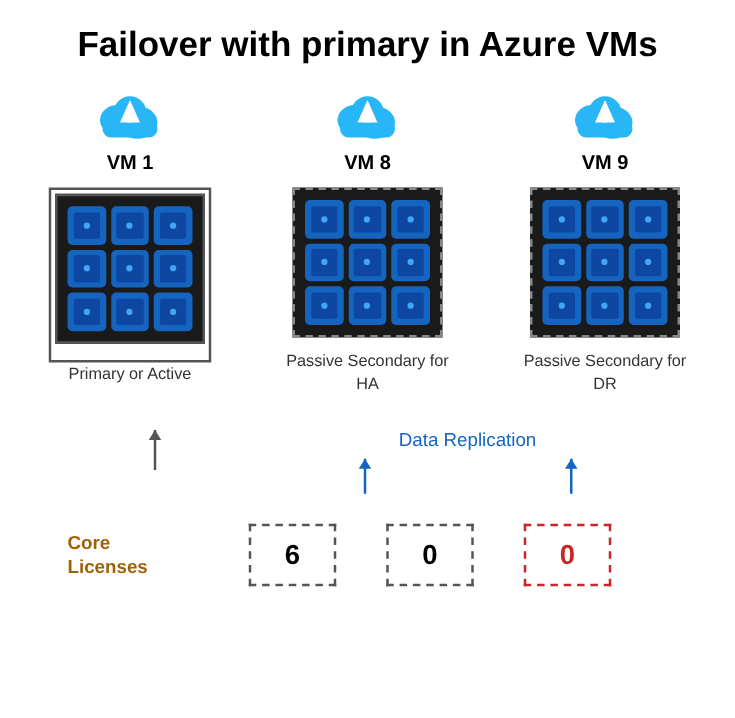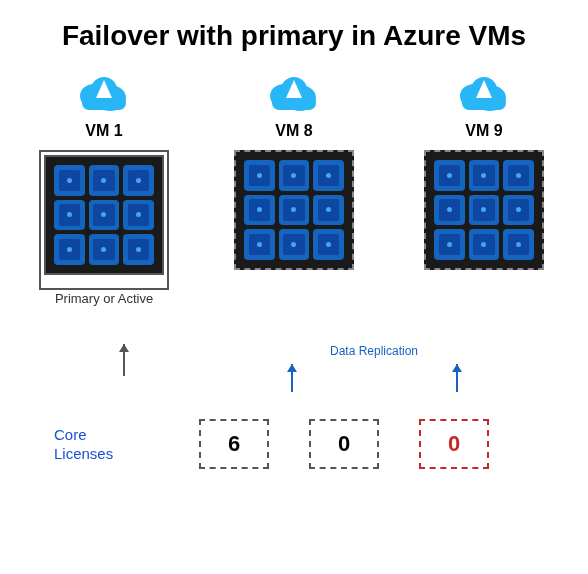--- a/index.html
+++ b/index.html
@@ -103,22 +103,22 @@
     
     .licenses-section {
       display: flex;
       align-items: center;
       margin-top: 20px;
       gap: 20px;
       width: 480px;
     }
     .licenses-label {
       font-size: 15px;
-      font-weight: 400;
-      color: #1d4ed8;
+      font-weight: 700;
+      color: #a16207;
       line-height: 1.3;
       min-width: 80px;
     }
     .license-boxes-row {
       display: flex;
       gap: 40px;
       flex: 1;
       justify-content: center;
     }
     .license-box {
@@ -232,20 +232,21 @@
         <div class="chip">
             <div class="chip-dot"></div>
           </div>
         <div class="chip">
             <div class="chip-dot"></div>
           </div>
         <div class="chip">
             <div class="chip-dot"></div>
           </div>
       </div>
+      <span class="vm-desc">Passive Secondary for HA</span>
     </div>
 
     <div class="vm-column">
       <svg class="cloud-icon" viewBox="0 0 60 44" xmlns="http://www.w3.org/2000/svg">
         <ellipse cx="20" cy="26" rx="14" ry="12" fill="#29b6f6"></ellipse>
         <ellipse cx="36" cy="28" rx="16" ry="13" fill="#29b6f6"></ellipse>
         <ellipse cx="30" cy="20" rx="13" ry="13" fill="#29b6f6"></ellipse>
         <rect x="8" y="26" width="44" height="14" rx="7" fill="#29b6f6"></rect>
         <polygon points="22,28 30,10 38,28" fill="white"></polygon>
         <polygon points="26,22 30,14 34,22 32,22 32,28 28,28 28,22" fill="white"></polygon>
@@ -273,34 +274,35 @@
         <div class="chip">
             <div class="chip-dot"></div>
           </div>
         <div class="chip">
             <div class="chip-dot"></div>
           </div>
         <div class="chip">
             <div class="chip-dot"></div>
           </div>
       </div>
+      <span class="vm-desc">Passive Secondary for DR</span>
     </div>
 
   </div>
 
   <div style="display:flex; width:490px; align-items:flex-start; justify-content:space-between; margin-top:4px; position:relative; height:55px;">
 
     <div style="display:flex; flex-direction:column; align-items:center; width:150px;">
       <div style="width:2px; height:32px; background:#555; position:relative; margin-top:0;">
         <div style="position:absolute; top:0; left:-4px; width:0; height:0; border-left:5px solid transparent; border-right:5px solid transparent; border-bottom:8px solid #555;"></div>
       </div>
     </div>
 
     <div style="display:flex; flex-direction:column; align-items:center; width:330px; position:relative;">
-      <span style="font-size:12px; color:#1565c0; margin-bottom:6px; text-align:center;">Data Replication</span>
+      <span style="font-size:15px; color:#1565c0; margin-bottom:6px; text-align:center;">Data Replication</span>
       <div style="display:flex; justify-content:space-around; width:100%;">
         <div style="width:2px; height:28px; background:#1565c0; position:relative;">
           <div style="position:absolute; top:0; left:-4px; width:0; height:0; border-left:5px solid transparent; border-right:5px solid transparent; border-bottom:8px solid #1565c0;"></div>
         </div>
         <div style="width:2px; height:28px; background:#1565c0; position:relative;">
           <div style="position:absolute; top:0; left:-4px; width:0; height:0; border-left:5px solid transparent; border-right:5px solid transparent; border-bottom:8px solid #1565c0;"></div>
         </div>
       </div>
     </div>
   </div>

